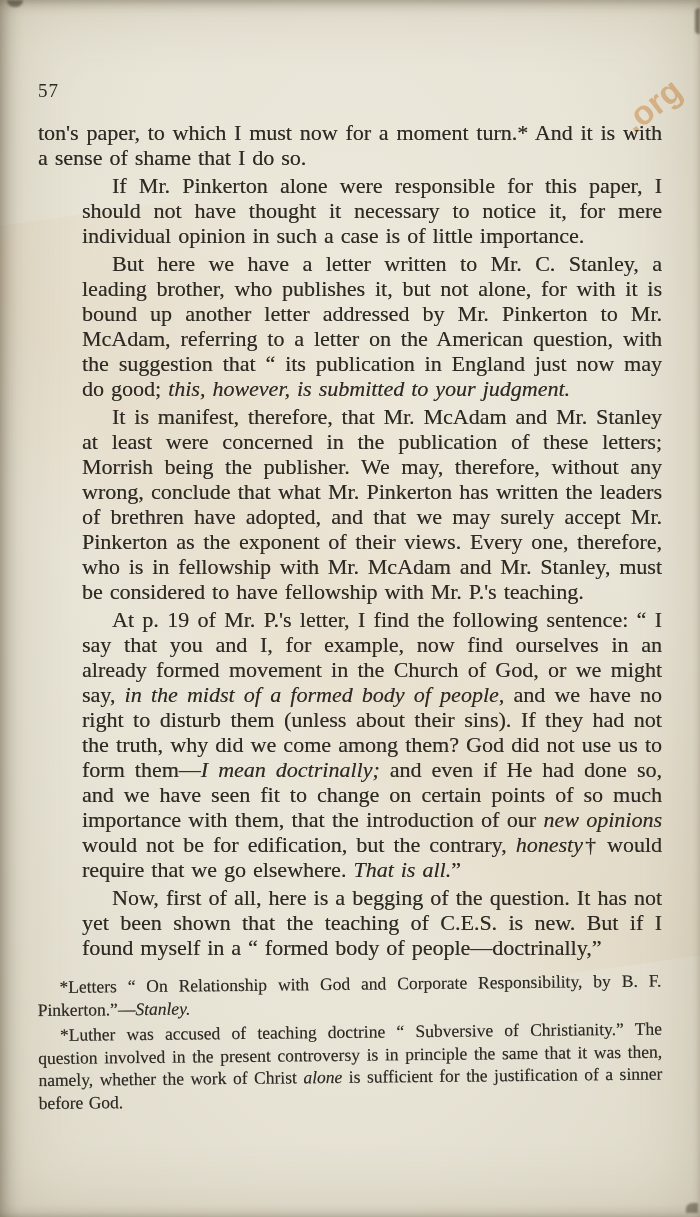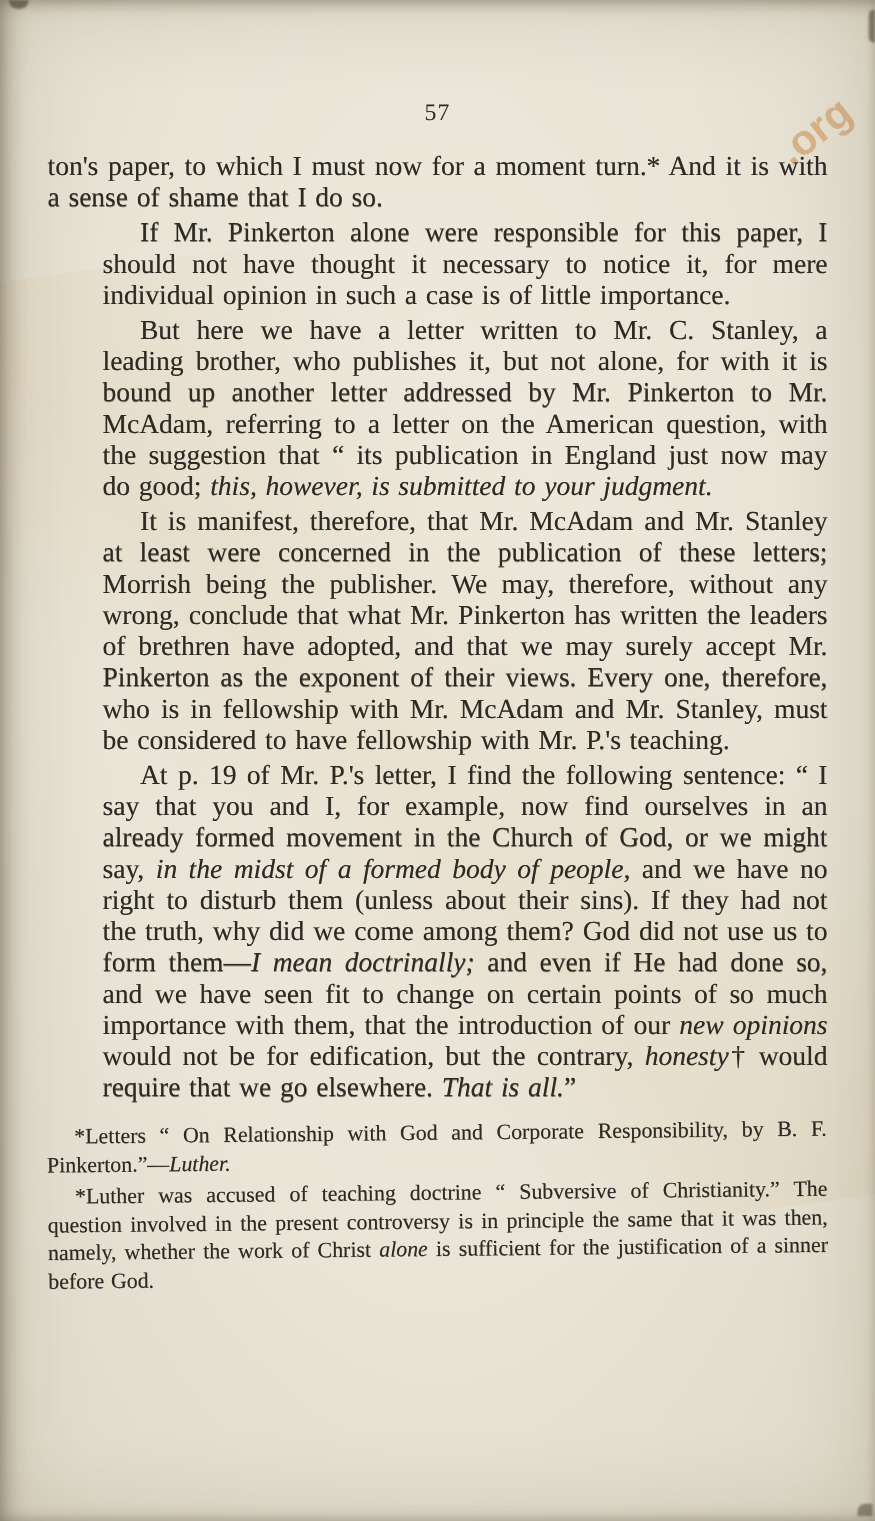--- a/index.html
+++ b/index.html
@@ -62,21 +62,21 @@
   }
   .mark-br {
     position: absolute; bottom: 4px; right: 2px; width: 12px; height: 10px;
     background: rgba(45, 40, 28, 0.45); border-radius: 6px 0 0 0; filter: blur(1px);
   }
   .content {
     position: relative;
     padding: 80px 38px 0 38px;
   }
   .page-number {
-    text-align: center;
+    text-align: left;
     font-size: 19px;
     letter-spacing: 1px;
     margin-bottom: 18px;
   }
   .body-text .para {
     margin: 0 0 3px 0;
     text-align: justify;
     font-size: 22px;
     line-height: 25px;
     word-spacing: 1.5px;
@@ -110,19 +110,20 @@
   <div class="watermark">.org</div>
 
   <div class="content">
     <div class="page-number">57</div>
     <div class="body-text">
         <p class="para"><span>ton's paper, to which I must now for a moment turn.*  And it is with a sense of shame that I do so.</span></p>
         <p class="para indent"><span>If Mr. Pinkerton alone were responsible for this paper, I should not have thought it necessary to notice it, for mere individual opinion in such a case is of little importance.</span></p>
         <p class="para indent"><span>But here we have a letter written to Mr. C. Stanley, a leading brother, who publishes it, but not alone, for with it is bound up another letter addressed by Mr. Pinkerton to Mr. McAdam, referring to a letter on the American question, with the suggestion that “ its publication in England just now may do good; </span><em>this, however, is submitted to your judgment.</em></p>
         <p class="para indent"><span>It is manifest, therefore, that Mr. McAdam and Mr. Stanley at least were concerned in the publication of these letters; Morrish being the publisher.  We may, therefore, without any wrong, conclude that what Mr. Pinkerton has written the leaders of brethren have adopted, and that we may surely accept Mr. Pinkerton as the exponent of their views.  Every one, therefore, who is in fellowship with Mr. McAdam and Mr. Stanley, must be considered to have fellowship with Mr. P.'s teaching.</span></p>
         <p class="para indent"><span>At p. 19 of Mr. P.'s letter, I find the following sentence: “ I say that you and I, for example, now find ourselves in an already formed movement in the Church of God, or we might say, </span><em>in the midst of a formed body of people,</em><span> and we have no right to disturb them (unless about their sins).  If they had not the truth, why did we come among them?  God did not use us to form them—</span><em>I mean doctrinally;</em><span> and even if He had done so, and we have seen fit to change on certain points of so much importance with them, that the introduction of our </span><em>new opinions</em><span> would not be for edification, but the contrary, </span><em>honesty</em><span>† would require that we go elsewhere.  </span><em>That is all.</em><span>”</span></p>
+        <p class="para indent"><span>Now, first of all, here is a begging of the question.  It has not yet been shown that the teaching of C.E.S. is new.  But if I found myself in a “ formed body of people—doctrinally,”</span></p>
       </div>
     <div class="footnotes">
-        <p class="footnote"><span>*Letters “ On Relationship with God and Corporate Responsibility, by B. F. Pinkerton.”—</span><em>Luther.</em></p>
+        <p class="footnote"><span>*Letters “ On Relationship with God and Corporate Responsibility, by B. F. Pinkerton.”—</span><em>Stanley.</em></p>
         <p class="footnote"><span>*Luther was accused of teaching doctrine “ Subversive of Christianity.”  The question involved in the present controversy is in principle the same that it was then, namely, whether the work of Christ </span><em>alone</em><span> is sufficient for the justification of a sinner before God.</span></p>
       </div>
   </div>
 </div>
 
 </body></html>

